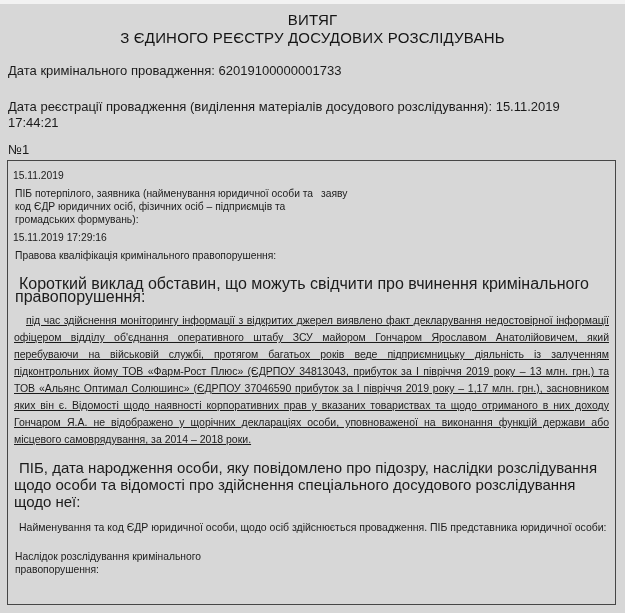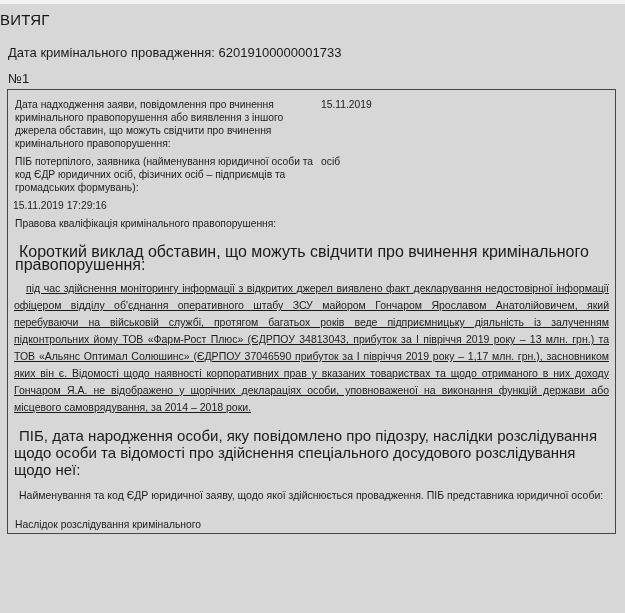--- a/index.html
+++ b/index.html
@@ -8,21 +8,21 @@
     background: #d7d7d7;
     font-family: "Liberation Sans", sans-serif;
     color: #1b1b1b;
     overflow: hidden;
     -webkit-font-smoothing: antialiased;
   }
   .top-strip { height: 4px; background: #f2f2f2; }
 
   .title-block {
     margin-top: 7px;
-    text-align: left;
+    text-align: center;
     font-size: 15px;
     line-height: 18px;
     color: #151515;
     letter-spacing: .2px;
   }
 
   .case-line {
     margin: 17px 10px 0 8px;
     font-size: 13px;
     line-height: 14px;
@@ -99,54 +99,55 @@
   }
 </style>
 </head>
 <body>
 
 <div class="page">
   <div class="top-strip"></div>
 
   <div class="title-block">
     <div>ВИТЯГ</div>
+    <div>З ЄДИНОГО РЕЄСТРУ ДОСУДОВИХ РОЗСЛІДУВАНЬ</div>
   </div>
 
   <p class="case-line"><span>Дата кримінального провадження:</span> <span>62019100000001733</span></p>
 
+  <p class="reg-line">Дата реєстрації провадження (виділення матеріалів досудового розслідування): 15.11.2019 17:44:21</p>
 
   <div class="record-index">№1</div>
 
   <div class="record-box">
 
     <div class="row2">
-      <div class="cell-label">Дата надходження заяви, повідомлення про вчинення кримінального правопорушення або виявлення з іншого джерела обставин, що можуть свідчити про вчинення кримінального правопорушення:</div>
       <div class="cell-value">15.11.2019</div>
     </div>
 
     <div class="row2">
       <div class="cell-label">ПІБ потерпілого, заявника (найменування юридичної особи та код ЄДР юридичних осіб, фізичних осіб – підприємців та громадських формувань):</div>
-      <div class="cell-value">осіб</div>
+      <div class="cell-value">заяву</div>
     </div>
 
     <div class="row2">
       <div class="cell-value">15.11.2019 17:29:16</div>
     </div>
 
     <div class="row2">
       <div class="cell-label">Правова кваліфікація кримінального правопорушення:</div>
     </div>
 
     <p class="summary-heading">Короткий виклад обставин, що можуть свідчити про вчинення кримінального правопорушення:</p>
 
     <p class="summary-paragraph">під час здійснення моніторингу інформації з відкритих джерел виявлено факт декларування недостовірної інформації офіцером відділу об'єднання оперативного штабу ЗСУ майором Гончаром Ярославом Анатолійовичем, який перебуваючи на військовій службі, протягом багатьох років веде підприємницьку діяльність із залученням підконтрольних йому ТОВ «Фарм-Рост Плюс» (ЄДРПОУ 34813043, прибуток за І півріччя 2019 року – 13 млн. грн.) та ТОВ «Альянс Оптимал Солюшинс» (ЄДРПОУ 37046590 прибуток за І півріччя 2019 року – 1,17 млн. грн.), засновником яких він є. Відомості щодо наявності корпоративних прав у вказаних товариствах та щодо отриманого в них доходу Гончаром Я.А. не відображено у щорічних деклараціях особи, уповноваженої на виконання функцій держави або місцевого самоврядування, за 2014 – 2018 роки.</p>
 
     <p class="suspect-heading">ПІБ, дата народження особи, яку повідомлено про підозру, наслідки розслідування щодо особи та відомості про здійснення спеціального досудового розслідування щодо неї:</p>
 
-    <p class="entity-heading">Найменування та код ЄДР юридичної заяву, щодо якої здійснюється провадження. ПІБ представника юридичної особи:</p>
+    <p class="entity-heading">Найменування та код ЄДР юридичної особи, щодо осіб здійснюється провадження. ПІБ представника юридичної особи:</p>
 
     <div class="outcome-row">
       <div class="cell-label">Наслідок розслідування кримінального правопорушення:</div>
       <div class="cell-value"></div>
     </div>
 
   </div>
 </div>
 
 </body></html>

